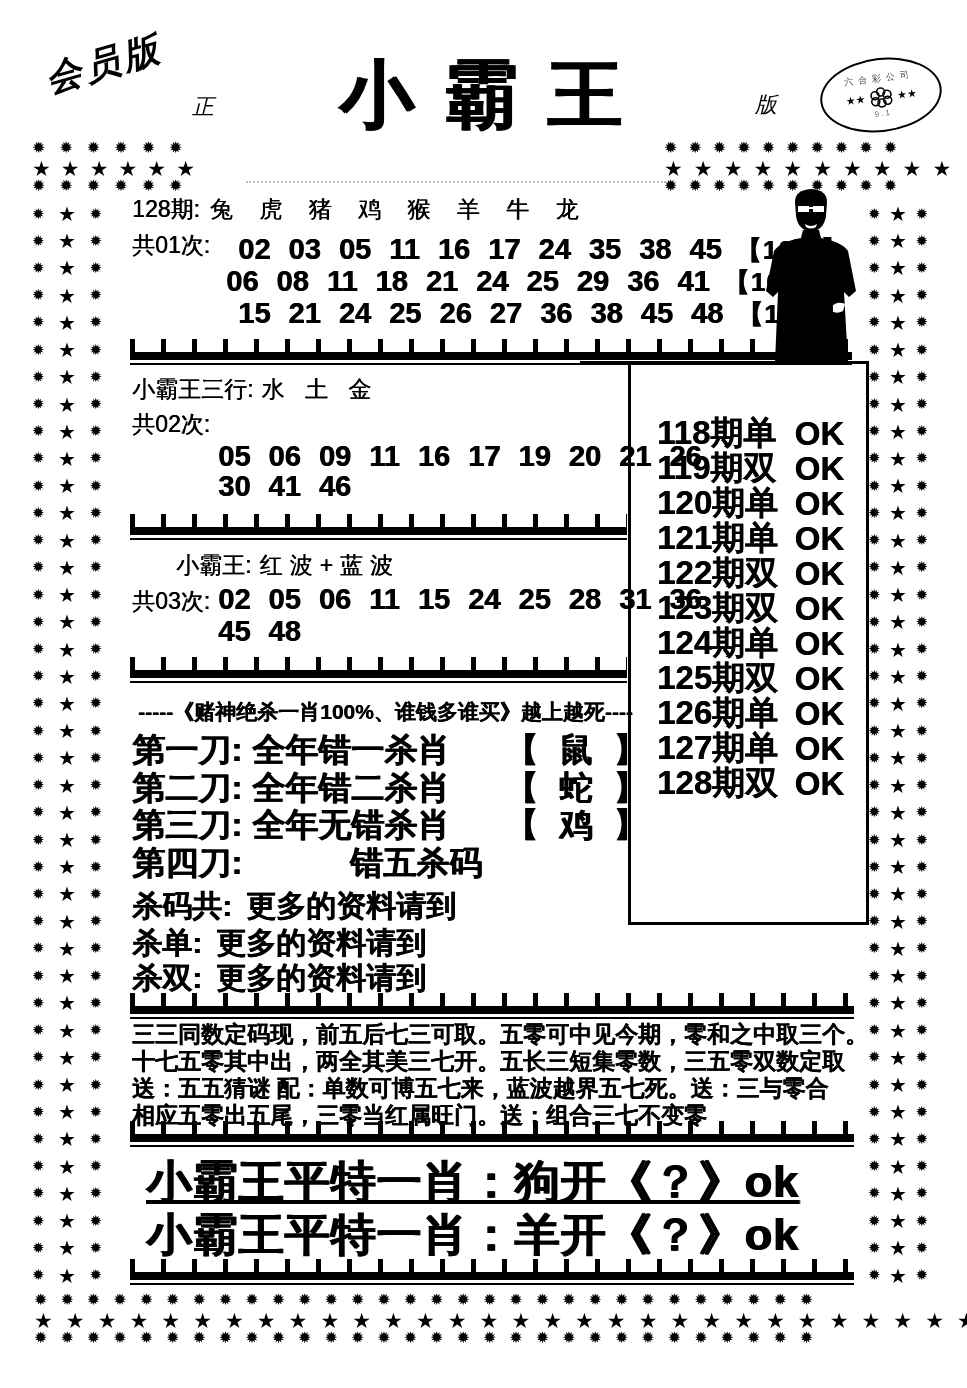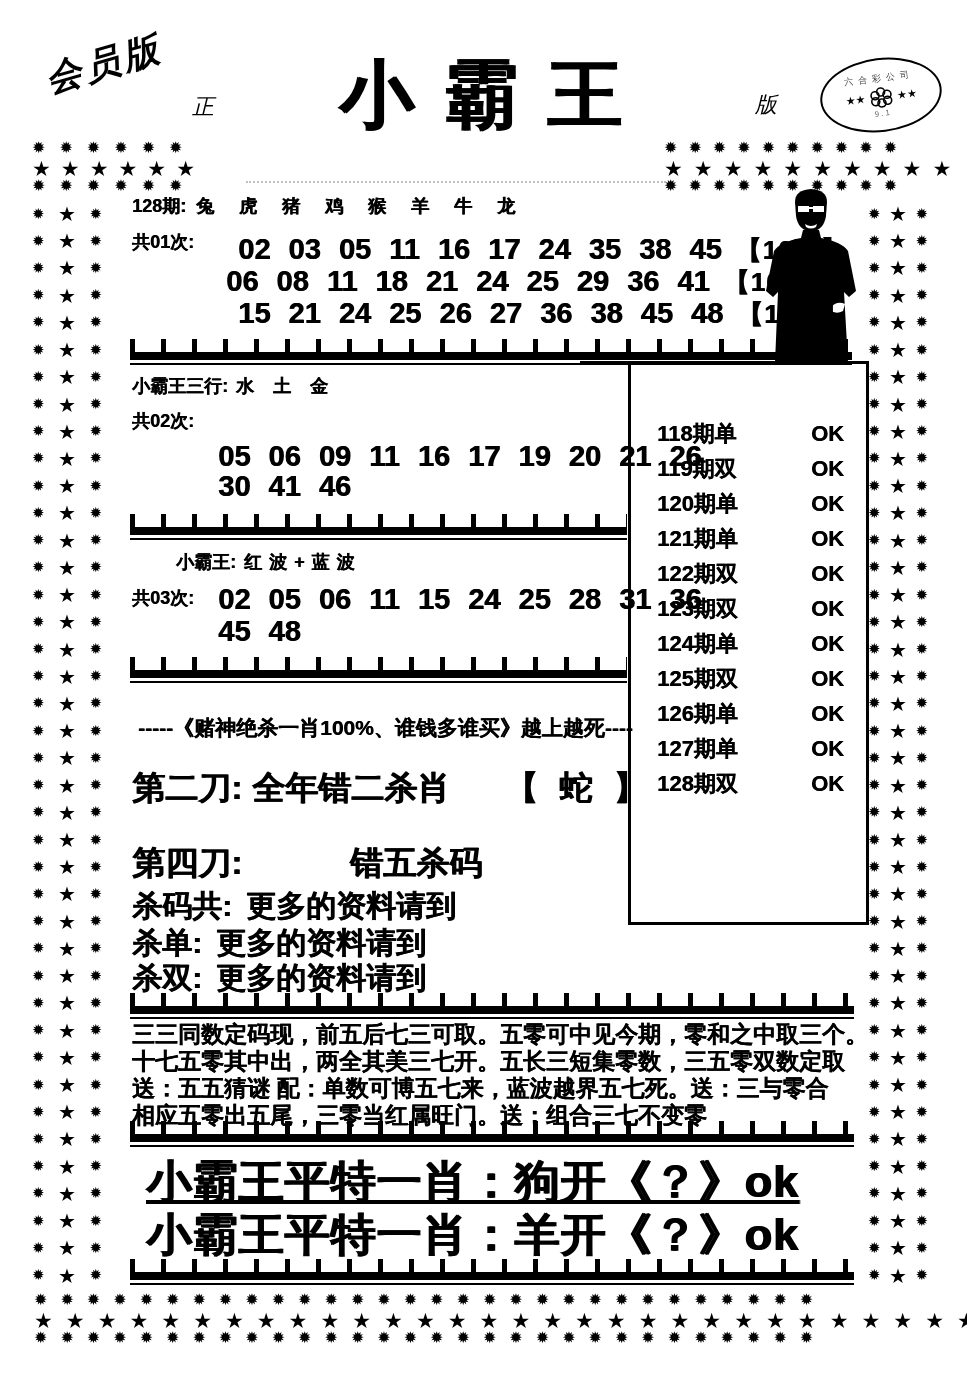--- a/index.html
+++ b/index.html
@@ -38,36 +38,36 @@
   .bu{font-size:15px;}
   .bs{font-size:20px;}
 
   
   .track{height:26px;background:
     repeating-linear-gradient(90deg,#000 0 5px,transparent 5px 31px) 0 0/100% 17px no-repeat,
     linear-gradient(#000,#000) 0 13px/100% 8px no-repeat,
     linear-gradient(#000,#000) 0 24px/100% 2px no-repeat;}
 
   
-  .h27{font-size:18px;font-weight:bold;text-shadow:.6px 0 0 #000;white-space:nowrap;}
+  .h27{font-size:23px;font-weight:normal;text-shadow:.6px 0 0 #000;white-space:nowrap;}
   .zodiac{letter-spacing:10px;margin-left:10px;}
   .val-sp{letter-spacing:7px;margin-left:8px;}
   .nums{font-size:29px;font-weight:bold;word-spacing:10px;text-shadow:.8px 0 0 #000;white-space:nowrap;}
   .tag{font-size:26px;margin-left:14px;letter-spacing:1px;word-spacing:0;}
 
   
   .rbox{left:628px;top:361px;width:235px;height:558px;border:3px solid #000;}
   .rbox-overhang{left:580px;top:361px;width:50px;height:4px;background:#000;}
   .rrows{position:absolute;top:52px;left:26px;right:22px;}
   .rrow{display:flex;justify-content:space-between;height:35px;align-items:center;
-        font-size:22px;font-weight:bold;text-shadow:.5px 0 0 #000;gap:8px;}
+        font-size:33px;font-weight:bold;text-shadow:.5px 0 0 #000;gap:8px;}
 
   
   .khdr{left:138px;top:698px;width:715px;font-size:21px;font-weight:bold;white-space:nowrap;
-        text-shadow:.5px 0 0 #000;margin-top:16px;}
+        text-shadow:.5px 0 0 #000;}
   .krow{left:132px;width:610px;font-size:33px;font-weight:bold;text-shadow:1px 0 0 #000;
         white-space:nowrap;}
   .kres{position:absolute;left:373px;letter-spacing:6px;}
   .kdesc{margin-left:10px;}
   .kdesc.offset{margin-left:108px;}
 
   .inforow{left:132px;font-size:30px;font-weight:bold;text-shadow:.8px 0 0 #000;white-space:nowrap;}
   .inforow .itext{margin-left:14px;}
 
   .poem{left:132px;top:1021px;width:730px;font-size:23px;font-weight:bold;line-height:27px;
@@ -615,22 +615,28 @@
           <span>OK</span>
         </div>
       <div class="rrow">
           <span>128期双</span>
           <span>OK</span>
         </div>
     </div>
   </div>
 
   <div class="abs khdr">-----《赌神绝杀一肖100%、谁钱多谁买》越上越死----</div>
+  <div class="abs krow" style="top:728px;">
+    <span>第一刀:</span><span class="kdesc">全年错一杀肖</span><span class="kres">【 鼠 】</span>
+  </div>
   <div class="abs krow" style="top:766px;">
     <span>第二刀:</span><span class="kdesc">全年错二杀肖</span><span class="kres">【 蛇 】</span>
+  </div>
+  <div class="abs krow" style="top:803px;">
+    <span>第三刀:</span><span class="kdesc">全年无错杀肖</span><span class="kres">【 鸡 】</span>
   </div>
   <div class="abs krow" style="top:841px;">
     <span>第四刀:</span><span class="kdesc offset">错五杀码</span>
   </div>
 
   <div class="abs inforow" style="top:886px;">
     <span>杀码共:</span><span class="itext">更多的资料请到</span>
   </div>
   <div class="abs inforow" style="top:923px;">
     <span>杀单:</span><span class="itext">更多的资料请到</span>

